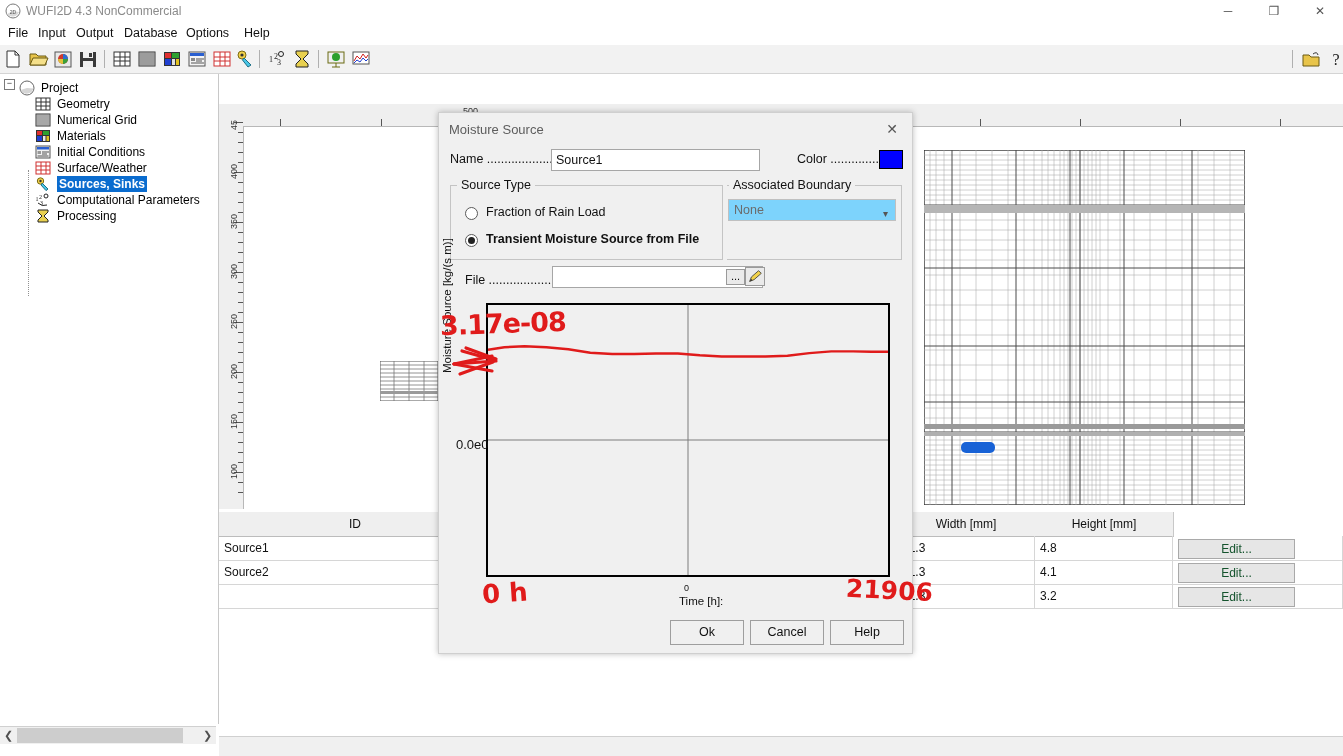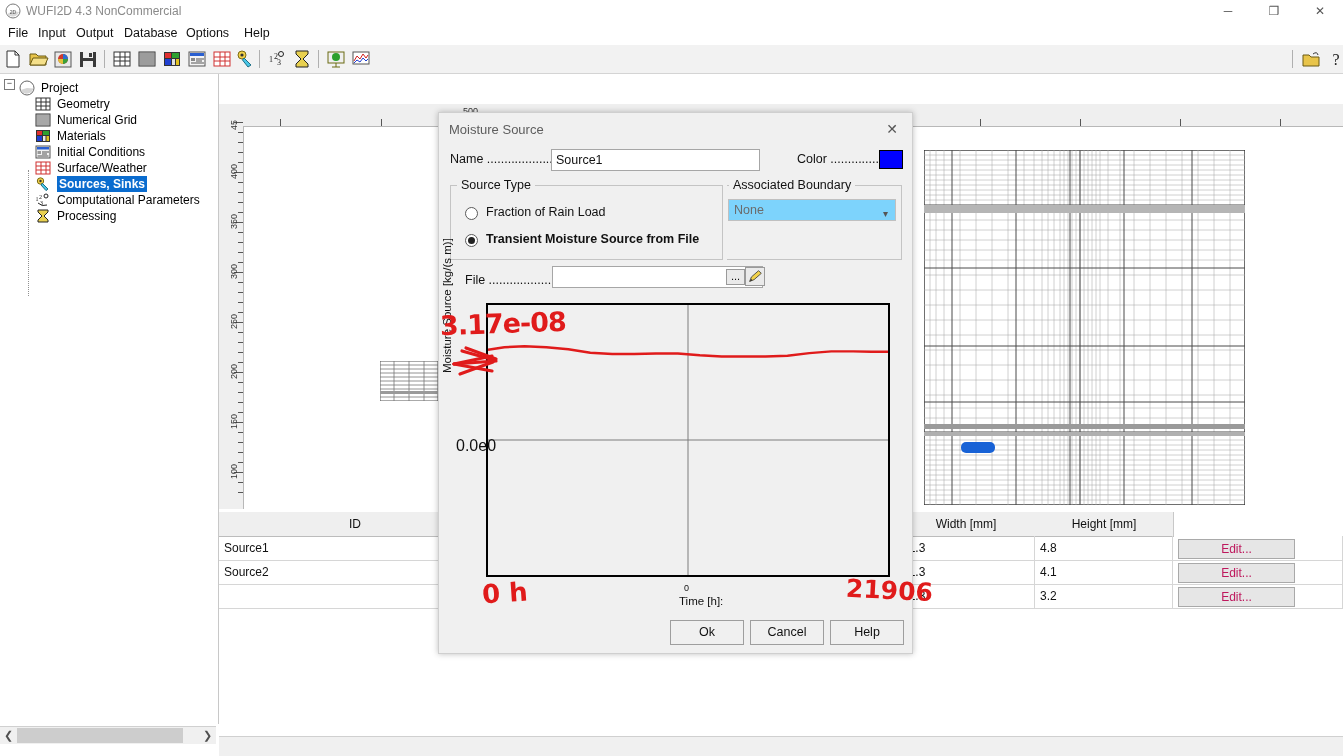--- a/index.html
+++ b/index.html
@@ -43,42 +43,42 @@
   .vtlabel{position:absolute;right:9px;font-size:9px;color:#333;transform:rotate(-90deg);transform-origin:100% 50%;white-space:nowrap;}
   .htick{position:absolute;bottom:0;width:1px;background:#555;}
   .htlabel{position:absolute;top:2px;font-size:9px;color:#333;white-space:nowrap;}
   
   .geoblock{position:absolute;}
   
   #tablewrap{position:absolute;left:219px;top:512px;width:1124px;height:124px;background:#fff;}
   .th{position:absolute;top:0;height:24px;line-height:24px;text-align:center;font-size:12px;background:#efefef;border-right:1px solid #c8c8c8;border-bottom:1px solid #bcbcbc;color:#111;}
   .trow{position:absolute;height:24px;border-bottom:1px solid #d6d6d6;}
   .td{position:absolute;top:0;height:24px;line-height:24px;font-size:12px;padding-left:5px;border-right:1px solid #d6d6d6;color:#111;box-sizing:border-box;}
-  .editbtn{position:absolute;top:3px;height:18px;line-height:18px;text-align:center;font-size:12px;background:#e6e6e6;border:1px solid #a9a9a9;color:#be185d;}
+  .editbtn{position:absolute;top:3px;height:18px;line-height:18px;text-align:center;font-size:12px;background:#e6e6e6;border:1px solid #a9a9a9;color:#14532d;}
   
   #statusbar{position:absolute;left:219px;top:736px;width:1124px;height:20px;background:#f0f0f0;border-top:1px solid #d0d0d0;}
   
   #dialog{position:absolute;left:438px;top:112px;width:473px;height:540px;background:#f0f0f0;border:1px solid #cfcfcf;box-shadow:0 0 6px rgba(0,0,0,.25);}
   #dlg-title{position:absolute;left:10px;top:9px;font-size:13px;color:#5d5d5d;}
   #dlg-close{position:absolute;right:6px;top:4px;width:28px;height:24px;text-align:center;line-height:24px;color:#555;font-size:14px;}
   .dlabel{position:absolute;font-size:12.5px;color:#111;}
   .dinput{position:absolute;background:#fff;border:1px solid #a6a6a6;font-size:12.5px;color:#111;line-height:20px;padding-left:4px;box-sizing:border-box;}
   .gbox{position:absolute;border:1px solid #c4c4c4;}
   .gbox-title{position:absolute;background:#f0f0f0;font-size:12.5px;color:#111;padding:0 4px;}
   .radio{position:absolute;width:13px;height:13px;border:1px solid #5a5a5a;border-radius:50%;background:#fff;box-sizing:border-box;}
   .radio .dot{position:absolute;left:2px;top:2px;width:7px;height:7px;border-radius:50%;background:#222;}
   #colorswatch{position:absolute;border:1px solid #000;}
   .combo{position:absolute;background:#7dd3fc;border:1px solid #c0c0c0;font-size:12.5px;color:#6b6b6b;line-height:20px;padding-left:5px;box-sizing:border-box;}
   .combo .chev{position:absolute;right:7px;top:4px;font-size:10px;color:#555;}
   .smallbtn{position:absolute;background:#eaeaea;border:1px solid #9a9a9a;text-align:center;font-size:11px;color:#111;box-sizing:border-box;}
   .dlgbtn{position:absolute;height:23px;line-height:22px;text-align:center;font-size:12.5px;background:#f0f0f0;border:1px solid #9e9e9e;color:#111;}
   
   #chartbox{position:absolute;left:486px;top:303px;width:404px;height:274px;background:#f0f0f0;border:2px solid #000;box-sizing:border-box;}
   #ylabel{position:absolute;left:441px;top:373px;font-size:11.5px;color:#111;transform:rotate(-90deg);transform-origin:0 0;white-space:nowrap;}
-  #ytick0{position:absolute;left:456px;top:437px;font-size:16px;color:#111;text-align:center;}
+  #ytick0{position:absolute;left:456px;top:437px;font-size:13px;color:#111;text-align:center;}
   #xlabel{position:absolute;left:679px;top:595px;font-size:11.5px;color:#111;}
   #xtick0{position:absolute;left:684px;top:583px;font-size:9px;color:#111;}
   
   .annot{position:absolute;color:#e01b1b;font-family:"DejaVu Sans", sans-serif;font-weight:bold;}
 </style>
 </head>
 <body>
 
 <div id="titlebar">
   <svg id="app-icon" viewBox="0 0 16 16">

